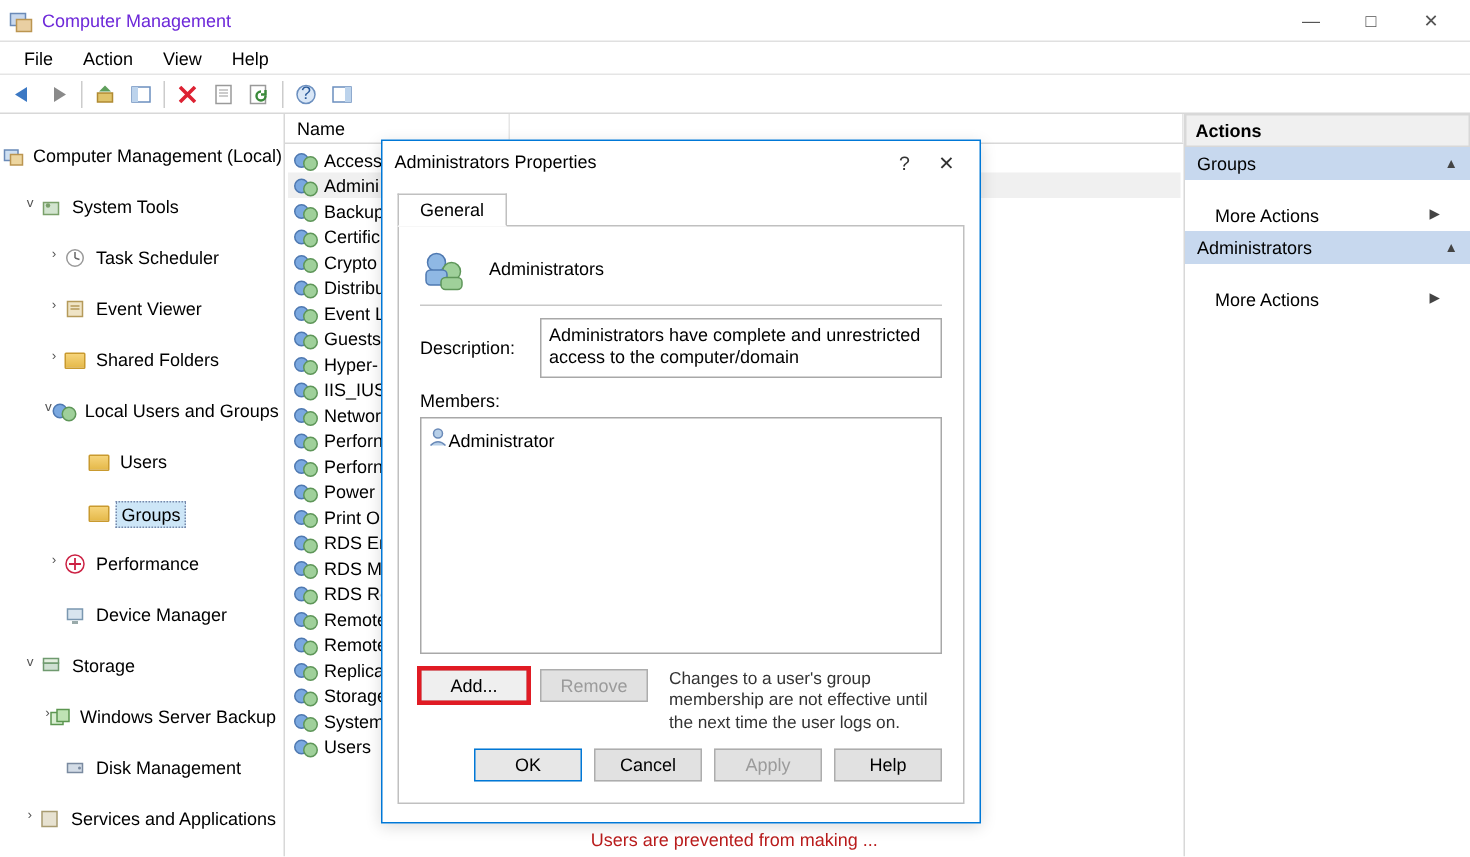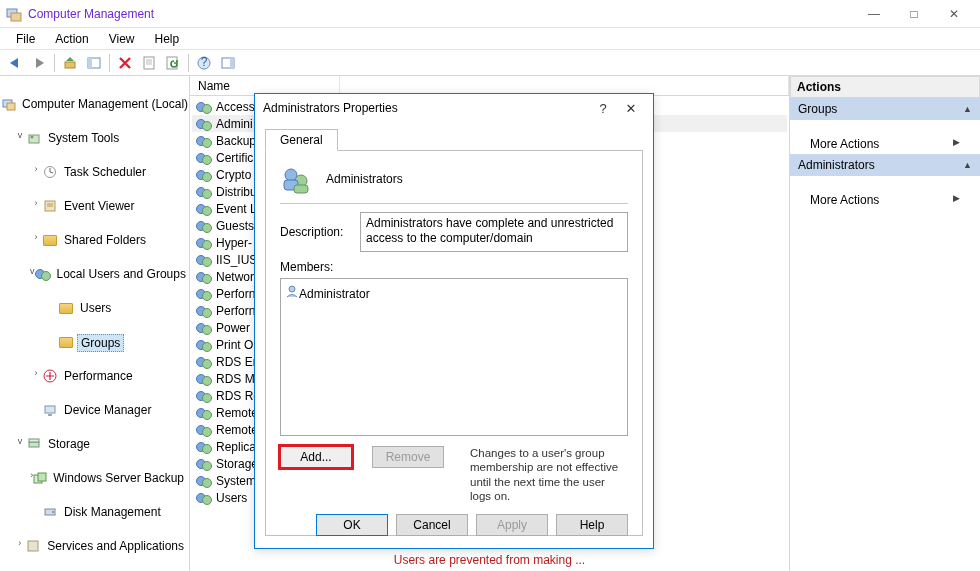--- a/index.html
+++ b/index.html
@@ -39,21 +39,21 @@
 .dialog .dtitle .t { flex:1; }
 .dialog .dtitle .dbtn { width:28px; height:22px; display:flex; align-items:center; justify-content:center; color:#333; font-size:13px;}
 .dialog .tabrow { padding:6px 10px 0 10px; }
 .dialog .tab { display:inline-block; padding:3px 14px; border:1px solid #c0c0c0; border-bottom:1px solid #fff; background:#fff; position:relative; top:1px; }
 .dialog .tabpane { margin:0 10px 10px 10px; border:1px solid #c0c0c0; padding:12px 14px 10px 14px; height:386px; border-top:1px solid #c0c0c0; }
 .dlg-row { display:flex; align-items:center; margin-bottom:8px; }
 .hr { border-top:1px solid #c8c8c8; margin:8px 0; }
 .desc-box { flex:1; height:40px; border:1px solid #a8a8a8; padding:3px 5px; background:#fff; font-size:12px; line-height:1.25; }
 .members-box { border:1px solid #a8a8a8; height:158px; margin-top:4px; padding:4px; background:#fff; }
 .member-row { display:flex; align-items:flex-end; height:18px; }
-.dialog-buttons { display:flex; gap:20px; margin-top:10px; align-items:flex-start; }
+.dialog-buttons { display:flex; gap:8px; margin-top:10px; align-items:flex-start; }
 .btn { width:72px; height:22px; border:1px solid #adadad; background:#e1e1e1; display:flex; align-items:center; justify-content:center; cursor:default; }
 .btn.disabled { color:#9b9b9b; }
 .btn.highlight { outline:3px solid #e01b24; outline-offset:-1px; background:#efefef;}
 .note { font-size:11.5px; color:#333; flex:1; line-height:1.25; padding-left:6px;}
 .okrow { display:flex; gap:8px; justify-content:flex-end; margin-top:10px; }
 .btn.default { border:1.5px solid #0078d7; background:#e7e7e7; }
 .folder-icon{display:inline-block;width:14px;height:11px;background:linear-gradient(#f6d47a,#e5b94a);border:1px solid #c99a2e;border-radius:1px;position:relative;}
 .two-heads{position:relative;width:16px;height:14px;}
 .two-heads::before,.two-heads::after{content:"";position:absolute;width:8px;height:8px;border-radius:50%;background:#7aa8e0;border:1px solid #4f79b1;}
 .two-heads::before{left:0;top:2px;}

